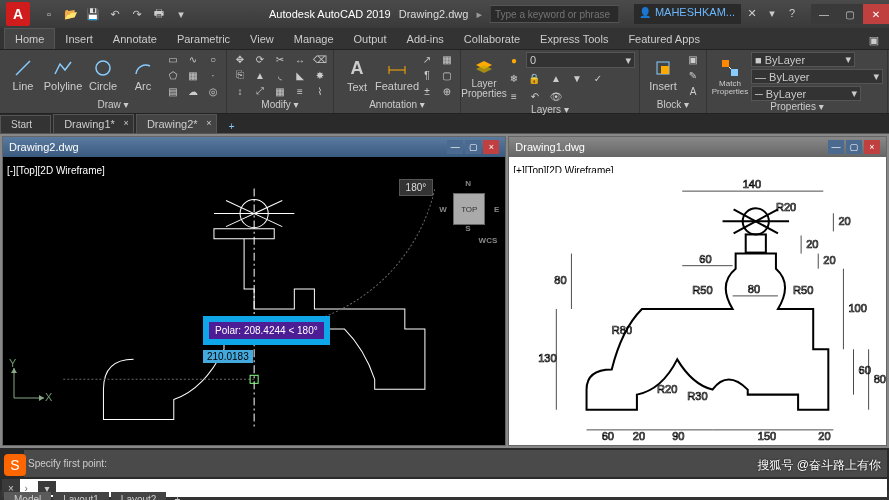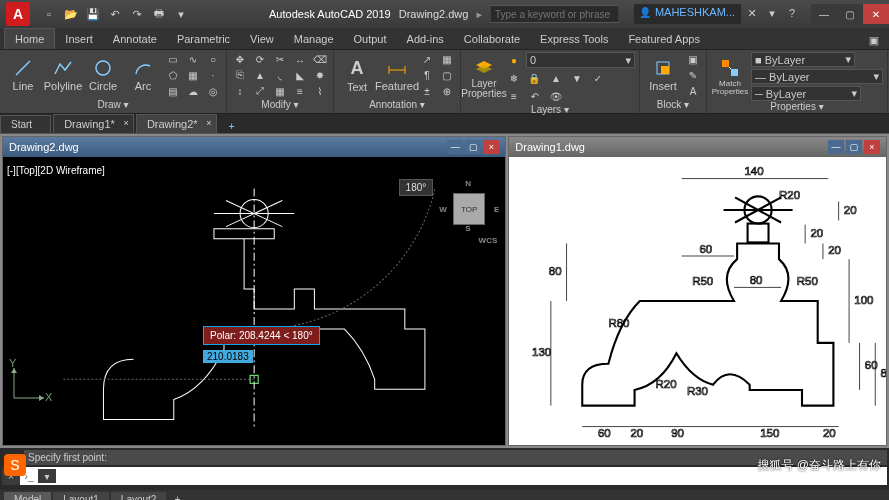--- a/index.html
+++ b/index.html
@@ -47,24 +47,24 @@
 .doc-winbtn{width:16px;height:14px;background:#4a6a90;display:flex;align-items:center;justify-content:center;font-size:9px;cursor:pointer}
 .doc-winbtn.close{background:#c04040}
 .viewmode{height:14px;background:#000;color:#fff;padding:8px 4px;font-size:10px}
 .viewmode.white{background:#fff;color:#000}
 .canvas{flex:1;position:relative;overflow:hidden}
 .viewcube{position:absolute;top:6px;right:6px;width:60px;height:60px}
 .viewcube .cube{position:absolute;top:14px;left:14px;width:32px;height:32px;background:#aaa;border:1px solid #666;color:#333;font-size:8px;display:flex;align-items:center;justify-content:center}
 .viewcube .dir{position:absolute;color:#888;font-size:8px;font-weight:bold}
 .polar-angle{position:absolute;top:6px;right:72px;background:#333;color:#ddd;padding:2px 6px;font-size:10px;border:1px solid #555}
 .ucs{position:absolute;bottom:40px;left:6px;color:#6a9a6a;font-size:10px}
-.tooltip{position:absolute;bottom:100px;left:200px;background:#7f1d1d;color:#fff;padding:3px 6px;font-size:10px;border:1px solid #0ea5e9}
+.tooltip{position:absolute;bottom:100px;left:200px;background:#4c1d95;color:#fff;padding:3px 6px;font-size:10px;border:6px solid #0ea5e9}
 .highlight-box{position:absolute;bottom:82px;left:200px;background:#4ad;color:#000;padding:1px 4px;font-size:10px}
 .cmdline{height:42px;background:#2a2a2a;display:flex;flex-direction:column;color:#ccc;padding:2px}
-.cmd-history{background:#4a4a4a;color:#ccc;padding:2px 4px;font-size:10px;margin-left:22px;margin-bottom:2px}
+.cmd-history{background:#4a4a4a;color:#ccc;padding:8px 4px;font-size:10px;margin-left:22px;margin-bottom:2px}
 .cmd-input{display:flex;align-items:center;background:#fff;height:18px;margin-left:0}
 .cmd-x{width:18px;height:18px;background:#3a3a3a;color:#ccc;display:flex;align-items:center;justify-content:center;font-size:10px}
 .cmd-text{flex:1;padding:0 4px;color:#000;font-size:11px}
 .cmd-text b{font-weight:bold}
 .bottom-tabs{height:18px;background:#333;display:flex;align-items:center;padding:0 4px;gap:2px}
 .btab{padding:2px 10px;background:#444;color:#ccc;font-size:10px;cursor:pointer}
 .btab.active{background:#5a5a5a}
 .watermark{position:absolute;bottom:26px;right:8px;color:#fff;font-size:12px;z-index:100;text-shadow:0 0 2px #000}
 .watermark2{position:absolute;bottom:24px;left:4px;width:22px;height:22px;background:#f60;border-radius:4px;z-index:100;display:flex;align-items:center;justify-content:center;color:#fff;font-size:14px}
 svg{overflow:visible}
@@ -364,20 +364,21 @@
 
   <div class="doc-win white" style="flex:0.75">
     <div class="doc-title inactive">
       <span>Drawing1.dwg</span>
       <div class="doc-winbtns">
         <div class="doc-winbtn">—</div>
         <div class="doc-winbtn">▢</div>
         <div class="doc-winbtn close">×</div>
       </div>
     </div>
+    <div class="viewmode white">[+][Top][2D Wireframe]</div>
     <div class="canvas" style="background:#fff">
       <svg width="100%" height="100%" viewBox="0 0 360 270">
         <g stroke="#000" fill="none" stroke-width="2">
           <path d="M 95 195 Q 70 195 70 215 L 70 235 L 120 235 L 120 220 Q 145 215 160 185 Q 175 210 195 215 Q 210 195 230 215 L 230 220 L 280 220 L 280 235 L 310 235 L 310 175 L 295 175 L 295 135 L 260 135 Q 275 110 258 95 L 258 80 L 218 80 L 218 95 Q 200 110 215 135 L 125 135 Q 105 155 95 195 Z"></path>
           <circle cx="238" cy="48" r="13"></circle>
           <line x1="205" y1="48" x2="271" y2="48"></line>
           <line x1="216" y1="36" x2="260" y2="60"></line>
             <line x1="216" y1="60" x2="260" y2="36"></line>
           <rect x="228" y="61" width="20" height="18" stroke-width="2"></rect>
         </g>

